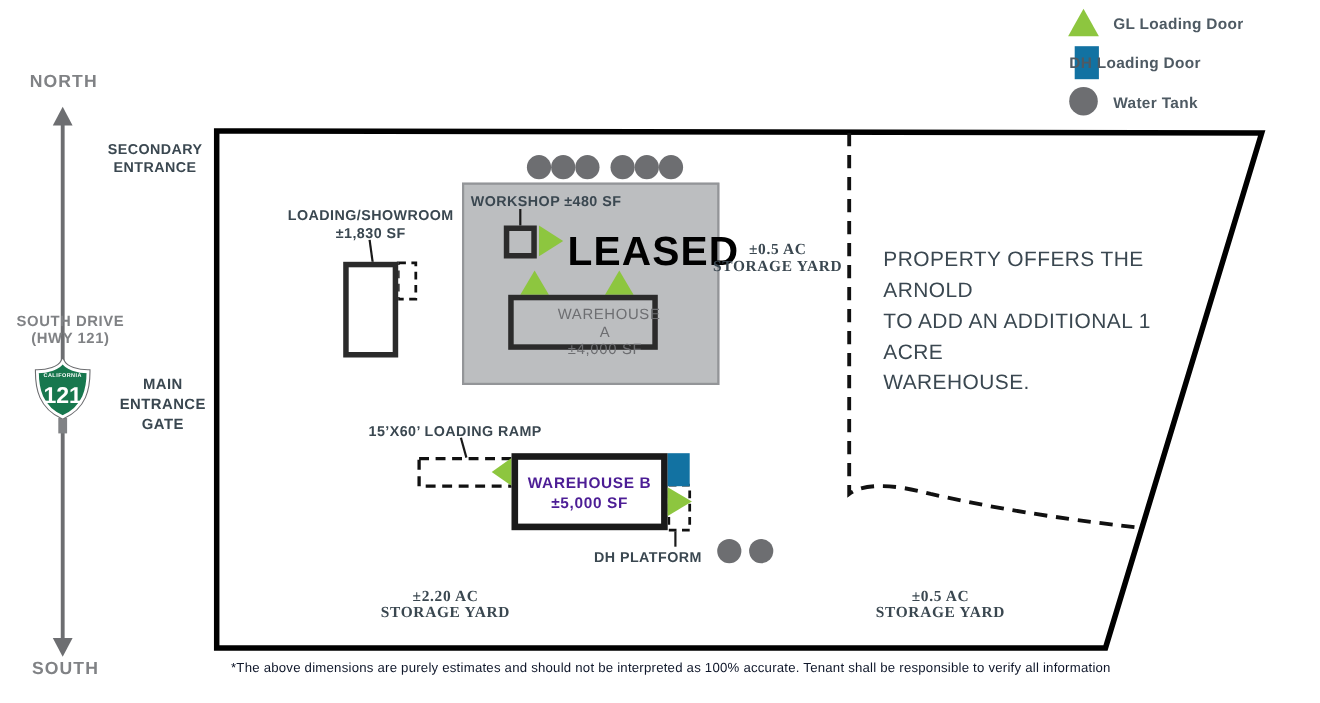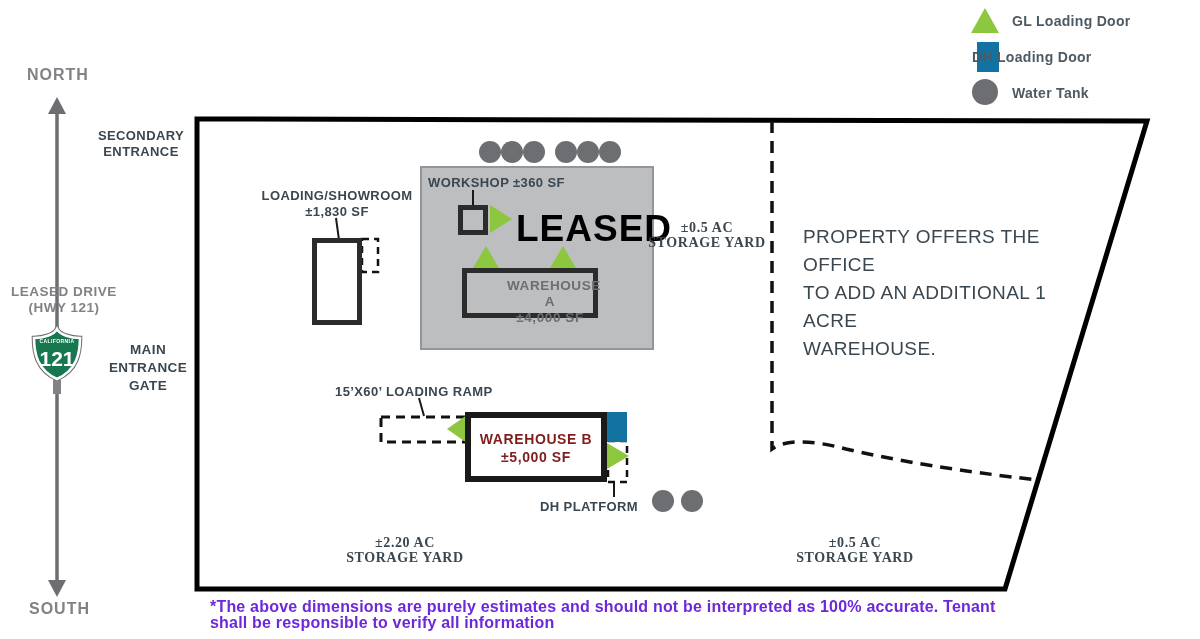--- a/index.html
+++ b/index.html
@@ -6,21 +6,21 @@
   #stage{
     position:relative;width:1196px;height:639px;background:#ffffff;overflow:hidden;
     font-family:"Liberation Sans", sans-serif;
   }
   .abs{position:absolute;}
   .lbl-dark{color:#3A4750;font-weight:700;font-size:13px;letter-spacing:.4px;line-height:16px;}
   .lbl-gray{color:#808285;font-weight:700;font-size:14px;letter-spacing:1px;line-height:16px;}
   .yard{color:#3A4750;font-weight:600;font-size:14px;letter-spacing:.6px;line-height:15px;text-align:center;font-family:Liberation Serif, serif;}
   .legend-label{color:#4E5A63;font-weight:700;font-size:14px;letter-spacing:.3px;}
   .note-text{color:#3A4750;font-weight:500;font-size:19px;letter-spacing:.4px;line-height:28px;}
-  .footer-text{color:#6d28d9;font-weight:700;font-size:16px;line-height:16px;letter-spacing:.2px;}
+  .footer-text{color:#0f172a;font-weight:400;font-size:12px;line-height:16px;letter-spacing:.2px;}
   .gray-area{background:#BCBEC0;border:2px solid #939598;}
   .bldg{background:#ffffff;border:5px solid #2B2B2B;box-sizing:border-box;}
   .tank{background:#6D6E71;border-radius:50%;width:22px;height:22px;}
   .tri-right{width:0;height:0;border-top:14px solid transparent;border-bottom:14px solid transparent;border-left:22px solid #8DC63F;}
   .tri-left{width:0;height:0;border-top:14px solid transparent;border-bottom:14px solid transparent;border-right:20px solid #8DC63F;}
   .tri-up{width:0;height:0;border-left:13px solid transparent;border-right:13px solid transparent;border-bottom:22px solid #8DC63F;}
   .dh-square{background:#1272A2;}
   .center{text-align:center;}
   svg{display:block;}
 </style>
@@ -63,21 +63,21 @@
   <div class="abs dh-square" style="left:977px;top:42px;width:22px;height:30px;z-index:3;"></div>
   <div class="abs legend-label" style="left:972px;top:49px;z-index:3;">DH Loading Door</div>
 
   <div class="abs tank" style="left:972px;top:79px;width:26px;height:26px;z-index:3;"></div>
   <div class="abs legend-label" style="left:1012px;top:85px;z-index:3;">Water Tank</div>
 
   <div class="abs lbl-gray" style="left:27px;top:67px;font-size:16px;z-index:3;">NORTH</div>
   <div class="abs lbl-gray" style="left:29px;top:601px;font-size:16px;z-index:3;">SOUTH</div>
 
   <div class="abs lbl-gray center" style="left:4px;top:284px;width:120px;font-size:13.5px;letter-spacing:.5px;z-index:3;">
-    <div>LEASED DRIVE</div>
+    <div>SOUTH DRIVE</div>
     <div>(HWY 121)</div>
   </div>
 
   <svg class="abs" style="left:31px;top:326px;z-index:3;" width="52" height="55" viewBox="0 0 52 55">
     <path d="M26,3 C23,9 12,12 3,12 C3,27 6,44 26,53 C46,44 49,27 49,12 C40,12 29,9 26,3 Z" fill="#17774E" stroke="#6D6E71" stroke-width="4.6"></path>
     <path d="M26,3 C23,9 12,12 3,12 C3,27 6,44 26,53 C46,44 49,27 49,12 C40,12 29,9 26,3 Z" fill="#17774E" stroke="#ffffff" stroke-width="2.6"></path>
     <text x="26" y="17" text-anchor="middle" fill="#ffffff" style="font-family:'Liberation Sans',sans-serif;font-size:5px;font-weight:700;letter-spacing:.4px;">CALIFORNIA</text>
     <text x="26" y="40" text-anchor="middle" fill="#ffffff" style="font-family:'Liberation Sans',sans-serif;font-size:21px;font-weight:700;">121</text>
   </svg>
 
@@ -98,52 +98,52 @@
   <div class="abs tank" style="left:555px;top:141px;z-index:3;"></div>
   <div class="abs tank" style="left:577px;top:141px;z-index:3;"></div>
   <div class="abs tank" style="left:599px;top:141px;z-index:3;"></div>
 
   <div class="abs lbl-dark center" style="left:252px;top:188px;width:170px;z-index:3;">
     <div>LOADING/SHOWROOM</div>
     <div>±1,830 SF</div>
   </div>
   <div class="abs bldg" style="left:312px;top:238px;width:50px;height:87px;z-index:3;"></div>
 
-  <div class="abs lbl-dark" style="left:428px;top:175px;z-index:3;">WORKSHOP ±360 SF</div>
+  <div class="abs lbl-dark" style="left:428px;top:175px;z-index:3;">WORKSHOP ±480 SF</div>
   <div class="abs" style="left:458px;top:205px;width:30px;height:30px;border:5px solid #2B2B2B;box-sizing:border-box;z-index:3;"></div>
   <div class="abs tri-right" style="left:490px;top:205px;z-index:3;"></div>
   <div class="abs" style="left:516px;top:208px;font-size:37px;font-weight:800;color:#000000;letter-spacing:1px;z-index:3;">LEASED</div>
 
   <div class="abs tri-up" style="left:473px;top:246px;z-index:3;"></div>
   <div class="abs tri-up" style="left:550px;top:246px;z-index:3;"></div>
 
   <div class="abs" style="left:462px;top:268px;width:136px;height:50px;border:5px solid #2B2B2B;box-sizing:border-box;z-index:3;">
-    <div class="center" style="color:#6D6E71;font-weight:700;font-size:13.5px;letter-spacing:.6px;line-height:16px;margin-top:5px;padding-left:40px;">
+    <div class="center" style="color:#6D6E71;font-weight:400;font-size:13.5px;letter-spacing:.6px;line-height:16px;margin-top:5px;padding-left:40px;">
       <div>WAREHOUSE A</div>
       <div>±4,000 SF</div>
     </div>
   </div>
 
   <div class="abs yard" style="left:647px;top:220px;width:120px;z-index:3;">
     <div>±0.5 AC</div>
     <div>STORAGE YARD</div>
   </div>
 
   <div class="abs note-text" style="left:803px;top:223px;width:290px;z-index:3;">
-    <div>PROPERTY OFFERS THE OFFICE</div>
+    <div>PROPERTY OFFERS THE ARNOLD</div>
     <div>TO ADD AN ADDITIONAL 1 ACRE</div>
     <div>WAREHOUSE.</div>
   </div>
 
   <div class="abs lbl-dark" style="left:335px;top:384px;z-index:3;">15’X60’ LOADING RAMP</div>
 
   <div class="abs tri-left" style="left:447px;top:415px;z-index:3;"></div>
 
   <div class="abs" style="left:465px;top:412px;width:142px;height:70px;border:6px solid #1a1a1a;box-sizing:border-box;background:#ffffff;z-index:3;">
-    <div class="center" style="color:#7f1d1d;font-weight:700;font-size:14px;letter-spacing:.6px;line-height:18px;margin-top:12px;">
+    <div class="center" style="color:#4c1d95;font-weight:700;font-size:14px;letter-spacing:.6px;line-height:18px;margin-top:12px;">
       <div>WAREHOUSE B</div>
       <div>±5,000 SF</div>
     </div>
   </div>
 
   <div class="abs dh-square" style="left:607px;top:412px;width:20px;height:30px;z-index:4;"></div>
   <div class="abs tri-right" style="left:607px;top:443px;border-top-width:13px;border-bottom-width:13px;border-left-width:22px;z-index:3;"></div>
 
   <div class="abs lbl-dark" style="left:540px;top:499px;z-index:3;">DH PLATFORM</div>
 

